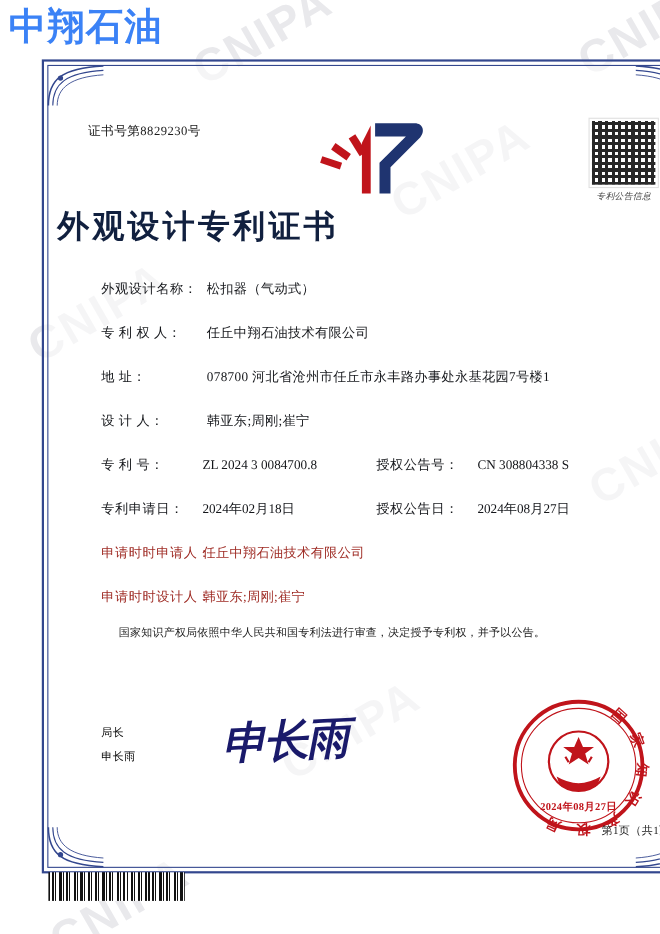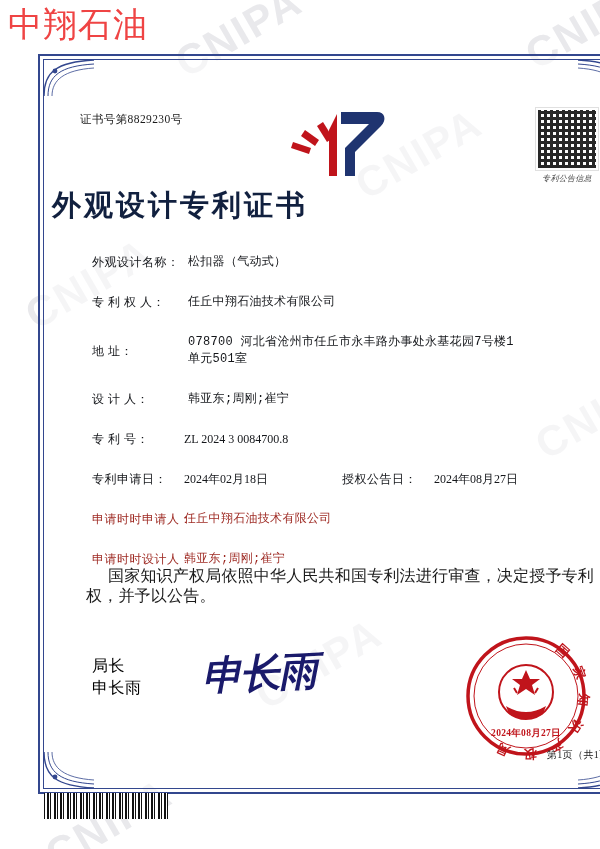--- a/index.html
+++ b/index.html
@@ -22,23 +22,23 @@
     user-select:none;
     pointer-events:none;
     z-index:0;
     font-size:42px;
   }
 
   
   .logo{
     position:absolute;left:8px;top:4px;
     font-family:"Liberation Sans", sans-serif;
-    font-weight:400;
+    font-weight:700;
     font-size:34px;
-    color:#ef4444;
+    color:#3b82f6;
     letter-spacing:1px;
     z-index:5;
     line-height:40px;
   }
 
   
   .cert{
     position:absolute;
     left:38px;top:54px;
     width:596px;height:740px;
@@ -124,40 +124,40 @@
     align-items:center;
     margin-bottom:23px;
     line-height:17px;
   }
   .lbl{
     width:96px;
     flex:0 0 96px;
     letter-spacing:.5px;
     white-space:nowrap;
   }
-  .val{flex:1;letter-spacing:.3px;font-family:Liberation Mono, monospace;}
+  .val{flex:1;letter-spacing:.3px;}
   .val.red{color:#9e2a23;}
   .col2{display:flex;width:100%;}
   .col2 .half{width:50%;display:flex;}
   .col2 .half .lbl{width:92px;flex:0 0 92px;}
   .val2{flex:1;}
 
   .legal{
     position:absolute;left:34px;right:26px;top:498px;
-    font-size:16px;color:#1b1b1b;
+    font-size:10px;color:#1b1b1b;
     line-height:20px;
     text-align:justify;
     letter-spacing:.2px;
   }
   .legal p{margin:0;}
   .legal .indent{text-indent:22px;}
 
   .director{
     position:absolute;left:40px;top:588px;
-    font-size:16px;line-height:22px;letter-spacing:.5px;font-family:Liberation Mono, monospace;
+    font-size:10px;line-height:22px;letter-spacing:.5px;
   }
   .signature{
     position:absolute;left:150px;top:578px;
     font-family:"Liberation Serif", serif;
     font-size:40px;
     color:#1a1a6b;
     font-style:italic;
     font-weight:700;
     letter-spacing:-2px;
     transform:rotate(-3deg);
@@ -277,34 +277,37 @@
 
       <div class="row">
         <div class="lbl">专 利 权 人：</div>
         <div class="val">任丘中翔石油技术有限公司</div>
       </div>
 
       <div class="row">
         <div class="lbl">地          址：</div>
         <div class="val">
           <div>078700 河北省沧州市任丘市永丰路办事处永基花园7号楼1</div>
-          <div>单元501室</div>
         </div>
       </div>
 
       <div class="row">
         <div class="lbl">设  计  人：</div>
         <div class="val">韩亚东;周刚;崔宁</div>
       </div>
 
       <div class="row">
         <div class="col2">
           <div class="half">
             <div class="lbl">专  利  号：</div>
             <div class="val2">ZL 2024 3 0084700.8</div>
+          </div>
+          <div class="half">
+            <div class="lbl">授权公告号：</div>
+            <div class="val2">CN 308804338 S</div>
           </div>
         </div>
       </div>
 
       <div class="row">
         <div class="col2">
           <div class="half">
             <div class="lbl">专利申请日：</div>
             <div class="val2">2024年02月18日</div>
           </div>

